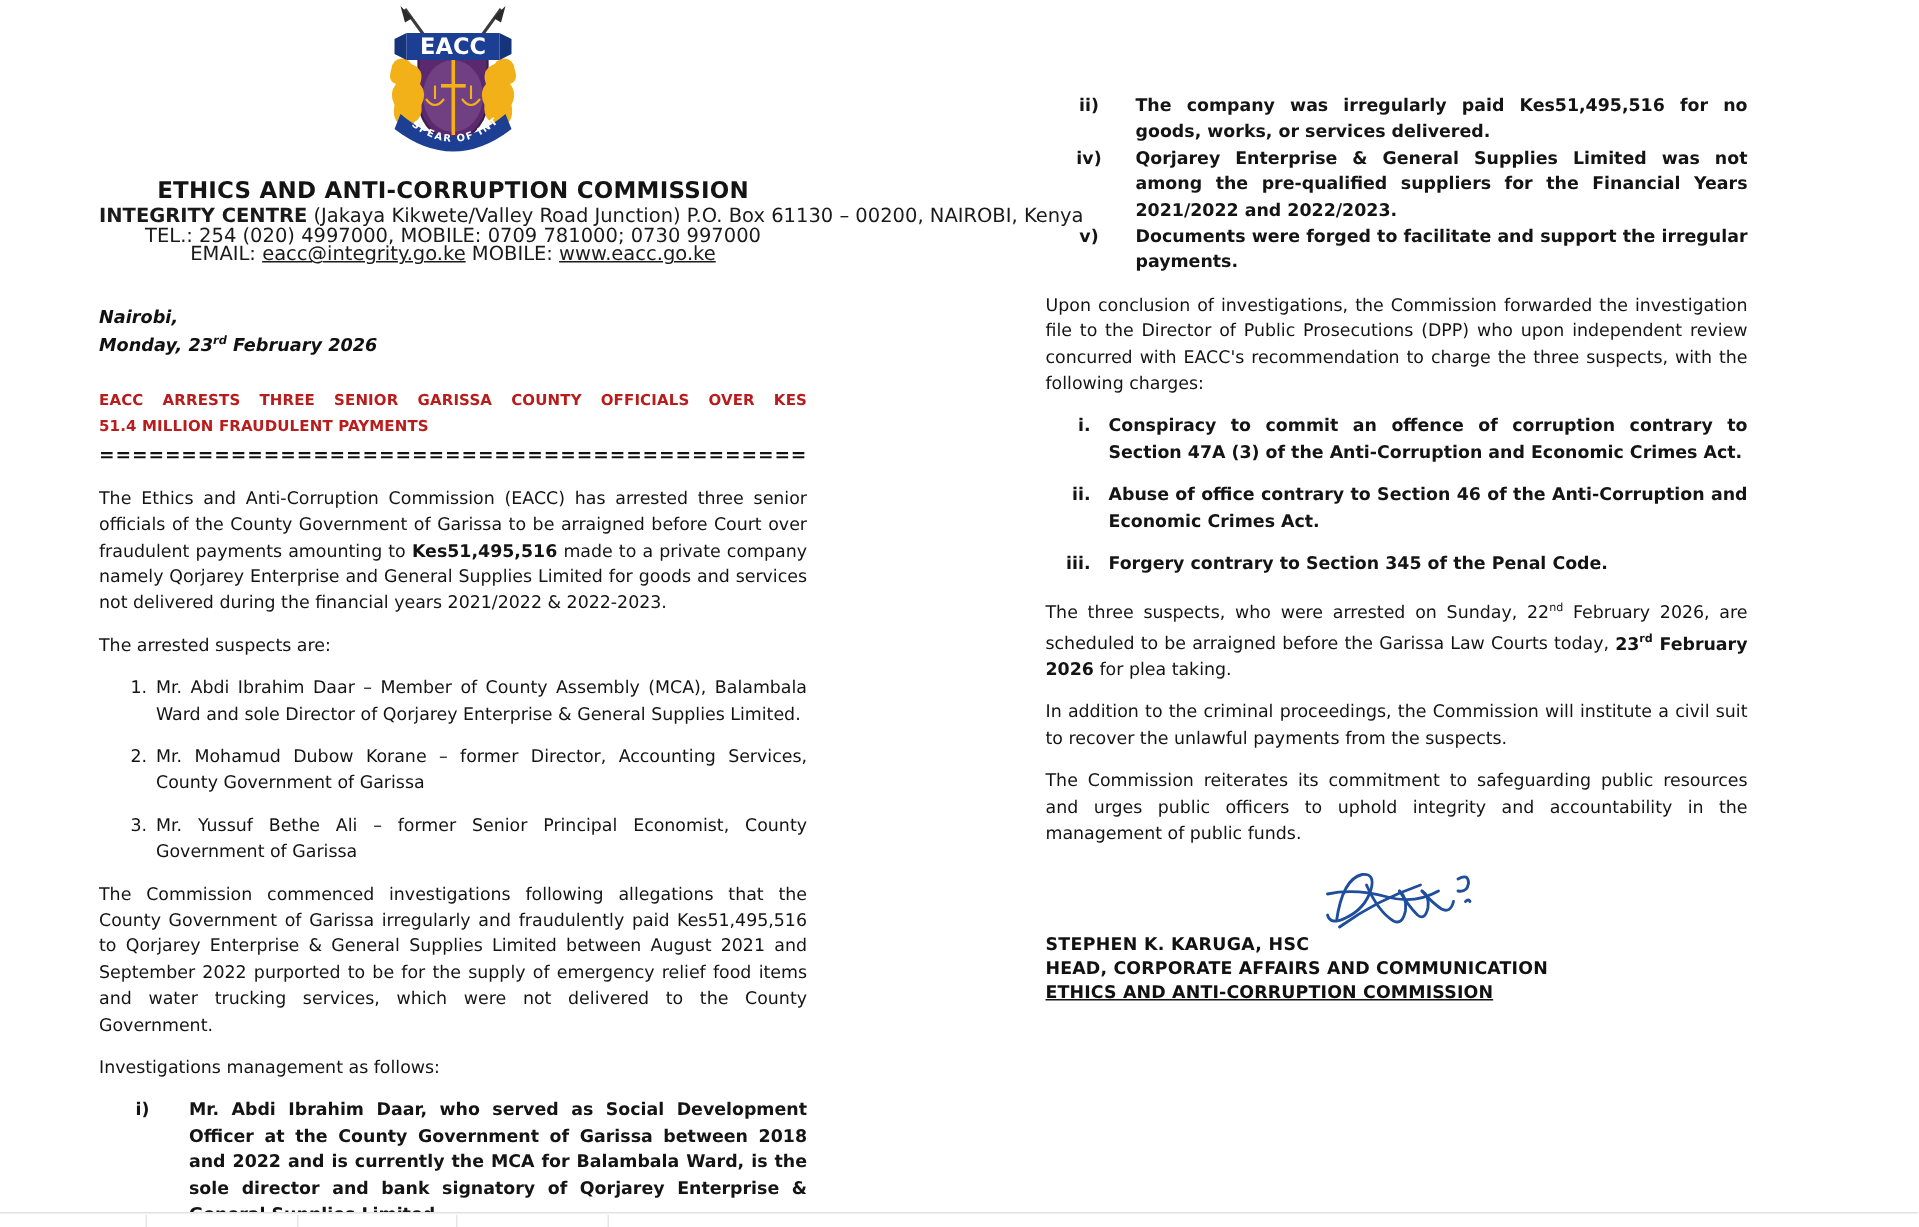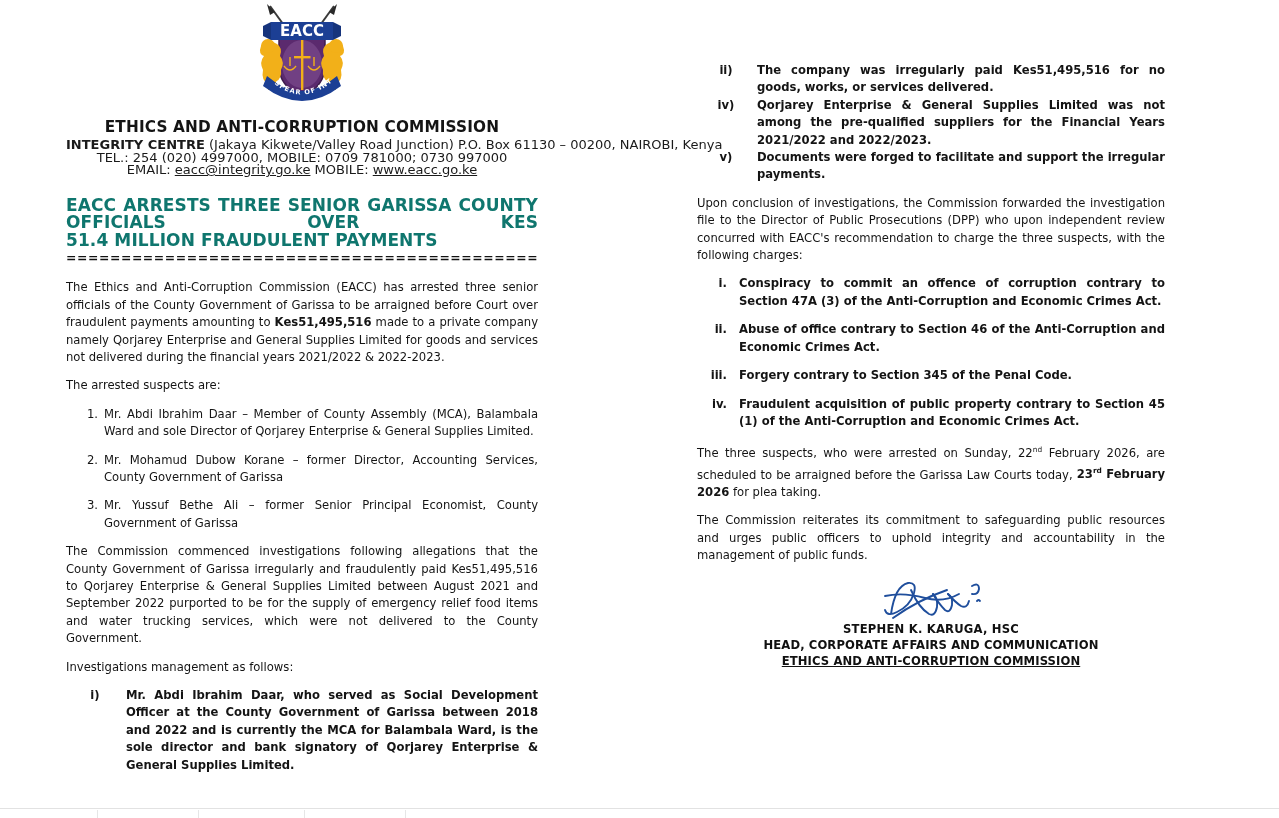--- a/index.html
+++ b/index.html
@@ -79,26 +79,26 @@
     font-size: 11.8px;
     line-height: 16.5px;
     color: #111;
   }
   .dateblock sup { font-size: 7.6px; vertical-align: super; }
 
   
   .headline {
     margin-top: 20px;
     font-weight: bold;
-    font-size: 17px;
+    font-size: 10px;
     line-height: 17.5px;
     text-align: justify;
     text-align-last: justify;
     letter-spacing: 0.1px;
-    color: #0f766e;
+    color: #b91c1c;
   }
   .headline .l2 { text-align-last: left; }
   .eqrule {
     font-weight: bold;
     font-size: 12.4px;
     line-height: 15px;
     letter-spacing: 0.6px;
     white-space: nowrap;
     overflow: hidden;
     color: #111;
@@ -169,21 +169,21 @@
   ul.roman.charges li { padding-left: 42px; }
   ul.roman.charges li .mark {
     left: 6px;
     width: 24px;
     text-align: right;
   }
 
   
   .signature-area {
     margin-top: 14px;
-    text-align: center;
+    text-align: left;
     position: relative;
   }
   .sig-svg-wrap {
     height: 44px;
     position: relative;
   }
   .sig-svg-wrap svg {
     position: absolute;
     left: 50%;
     margin-left: -58px;
@@ -292,20 +292,24 @@
         <b>INTEGRITY CENTRE</b><span> (Jakaya Kikwete/Valley Road Junction) P.O. Box 61130 – 00200, NAIROBI, Kenya</span>
       </div>
 
       <div class="addr-line">TEL.: 254 (020) 4997000, MOBILE: 0709 781000; 0730 997000</div>
 
       <div class="addr-line">
         <span>EMAIL: </span><a class="u" href="#">eacc@integrity.go.ke</a><span> MOBILE: </span><a class="u" href="#">www.eacc.go.ke</a>
       </div>
     </div>
 
+    <div class="dateblock">
+      <div>Nairobi,</div>
+      <div><span>Monday, </span><span>23</span><sup>rd</sup><span> February 2026</span></div>
+    </div>
 
     <div class="headline">
       <div>EACC ARRESTS THREE SENIOR GARISSA COUNTY OFFICIALS OVER KES</div>
       <div class="l2">51.4 MILLION FRAUDULENT PAYMENTS</div>
     </div>
     <div class="eqrule">==============================================</div>
 
     <p class="body first"><span>The Ethics and Anti-Corruption Commission (EACC) has arrested three senior officials of the County Government of Garissa to be arraigned before Court over fraudulent payments amounting to </span><b>Kes51,495,516</b><span> made to a private company namely Qorjarey Enterprise and General Supplies Limited for goods and services not delivered during the financial years 2021/2022 &amp; 2022-2023.</span></p>
 
     <p class="body">The arrested suspects are:</p>
@@ -352,27 +356,25 @@
     <ul class="roman charges spaced">
       <li>
         <span class="mark">i.</span><span>Conspiracy to commit an offence of corruption contrary to Section 47A (3) of the Anti-Corruption and Economic Crimes Act.</span>
       </li>
       <li>
         <span class="mark">ii.</span><span>Abuse of office contrary to Section 46 of the Anti-Corruption and Economic Crimes Act.</span>
       </li>
       <li>
         <span class="mark">iii.</span><span>Forgery contrary to Section 345 of the Penal Code.</span>
       </li>
-      <li>
-        <span class="mark">iv.</span><span>Fraudulent acquisition of public property contrary to Section 45 (1) of the Anti-Corruption and Economic Crimes Act.</span>
-      </li>
     </ul>
 
     <p class="body"><span>The three suspects, who were arrested on Sunday, 22</span><sup>nd</sup><span> February 2026, are  scheduled to be arraigned before the Garissa Law Courts today, </span><b><span>23</span><sup>rd</sup><span> February 2026</span></b><span> for plea taking.</span></p>
 
+    <p class="body">In addition to the criminal proceedings, the Commission will institute a civil suit to recover the unlawful payments from the suspects.</p>
 
     <p class="body">The Commission reiterates its commitment to safeguarding public resources and urges public officers to uphold integrity and accountability in the management of public funds.</p>
 
     <div class="signature-area">
       <div class="sig-svg-wrap">
         <svg width="120" height="52" viewBox="0 0 120 52">
           <g fill="none" stroke="#1f4e9c" stroke-width="1.9" stroke-linecap="round" stroke-linejoin="round">
             <path d="M18 40 Q22 12 35 9 Q44 8 41 19 Q37 32 24 38 Q14 43 12 36"></path>
             <path d="M12 22 Q30 18 52 24 Q70 29 86 20"></path>
             <path d="M38 16 Q46 34 56 40 Q62 43 64 33 Q65 24 60 20"></path>

